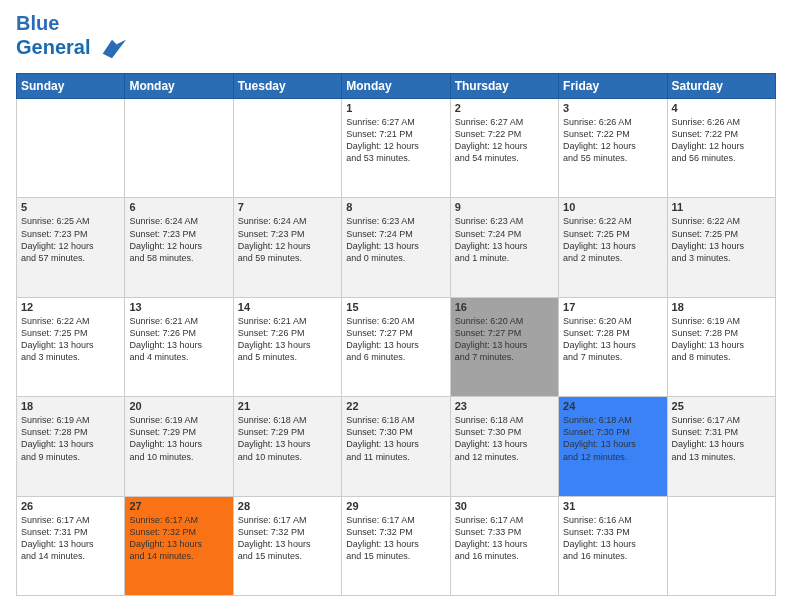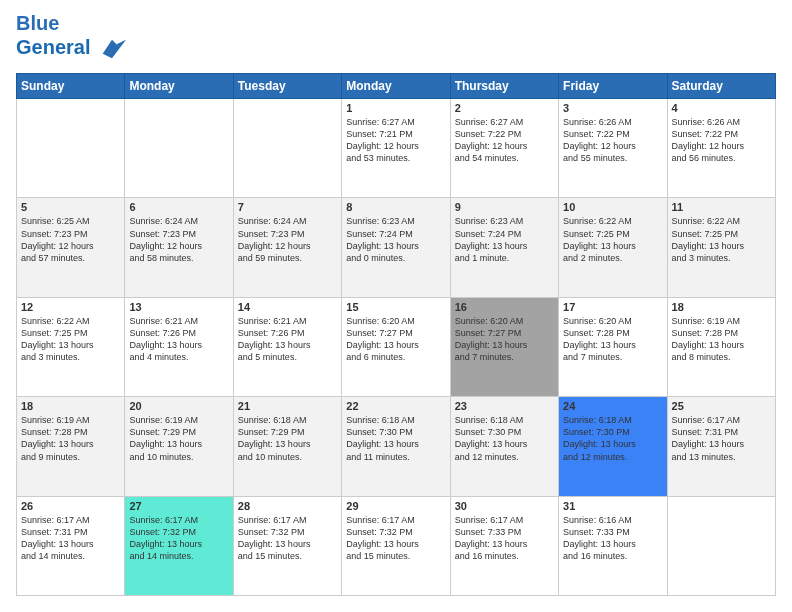--- a/index.html
+++ b/index.html
@@ -323,21 +323,21 @@
           </td>
         </tr>
         <tr>
           <td style="background: rgb(255, 255, 255);">
             <span class="day-number">26</span>
             <div class="day-info" style="white-space: pre-line;">Sunrise: 6:17 AM
 Sunset: 7:31 PM
 Daylight: 13 hours
 and 14 minutes.</div>
           </td>
-          <td style="background: #5eead4; margin-top: 12px;">
+          <td style="background: #f97316; margin-top: 12px;">
             <span class="day-number">27</span>
             <div class="day-info" style="white-space: pre-line;">Sunrise: 6:17 AM
 Sunset: 7:32 PM
 Daylight: 13 hours
 and 14 minutes.</div>
           </td>
           <td style="background: rgb(255, 255, 255);">
             <span class="day-number">28</span>
             <div class="day-info" style="white-space: pre-line;">Sunrise: 6:17 AM
 Sunset: 7:32 PM

